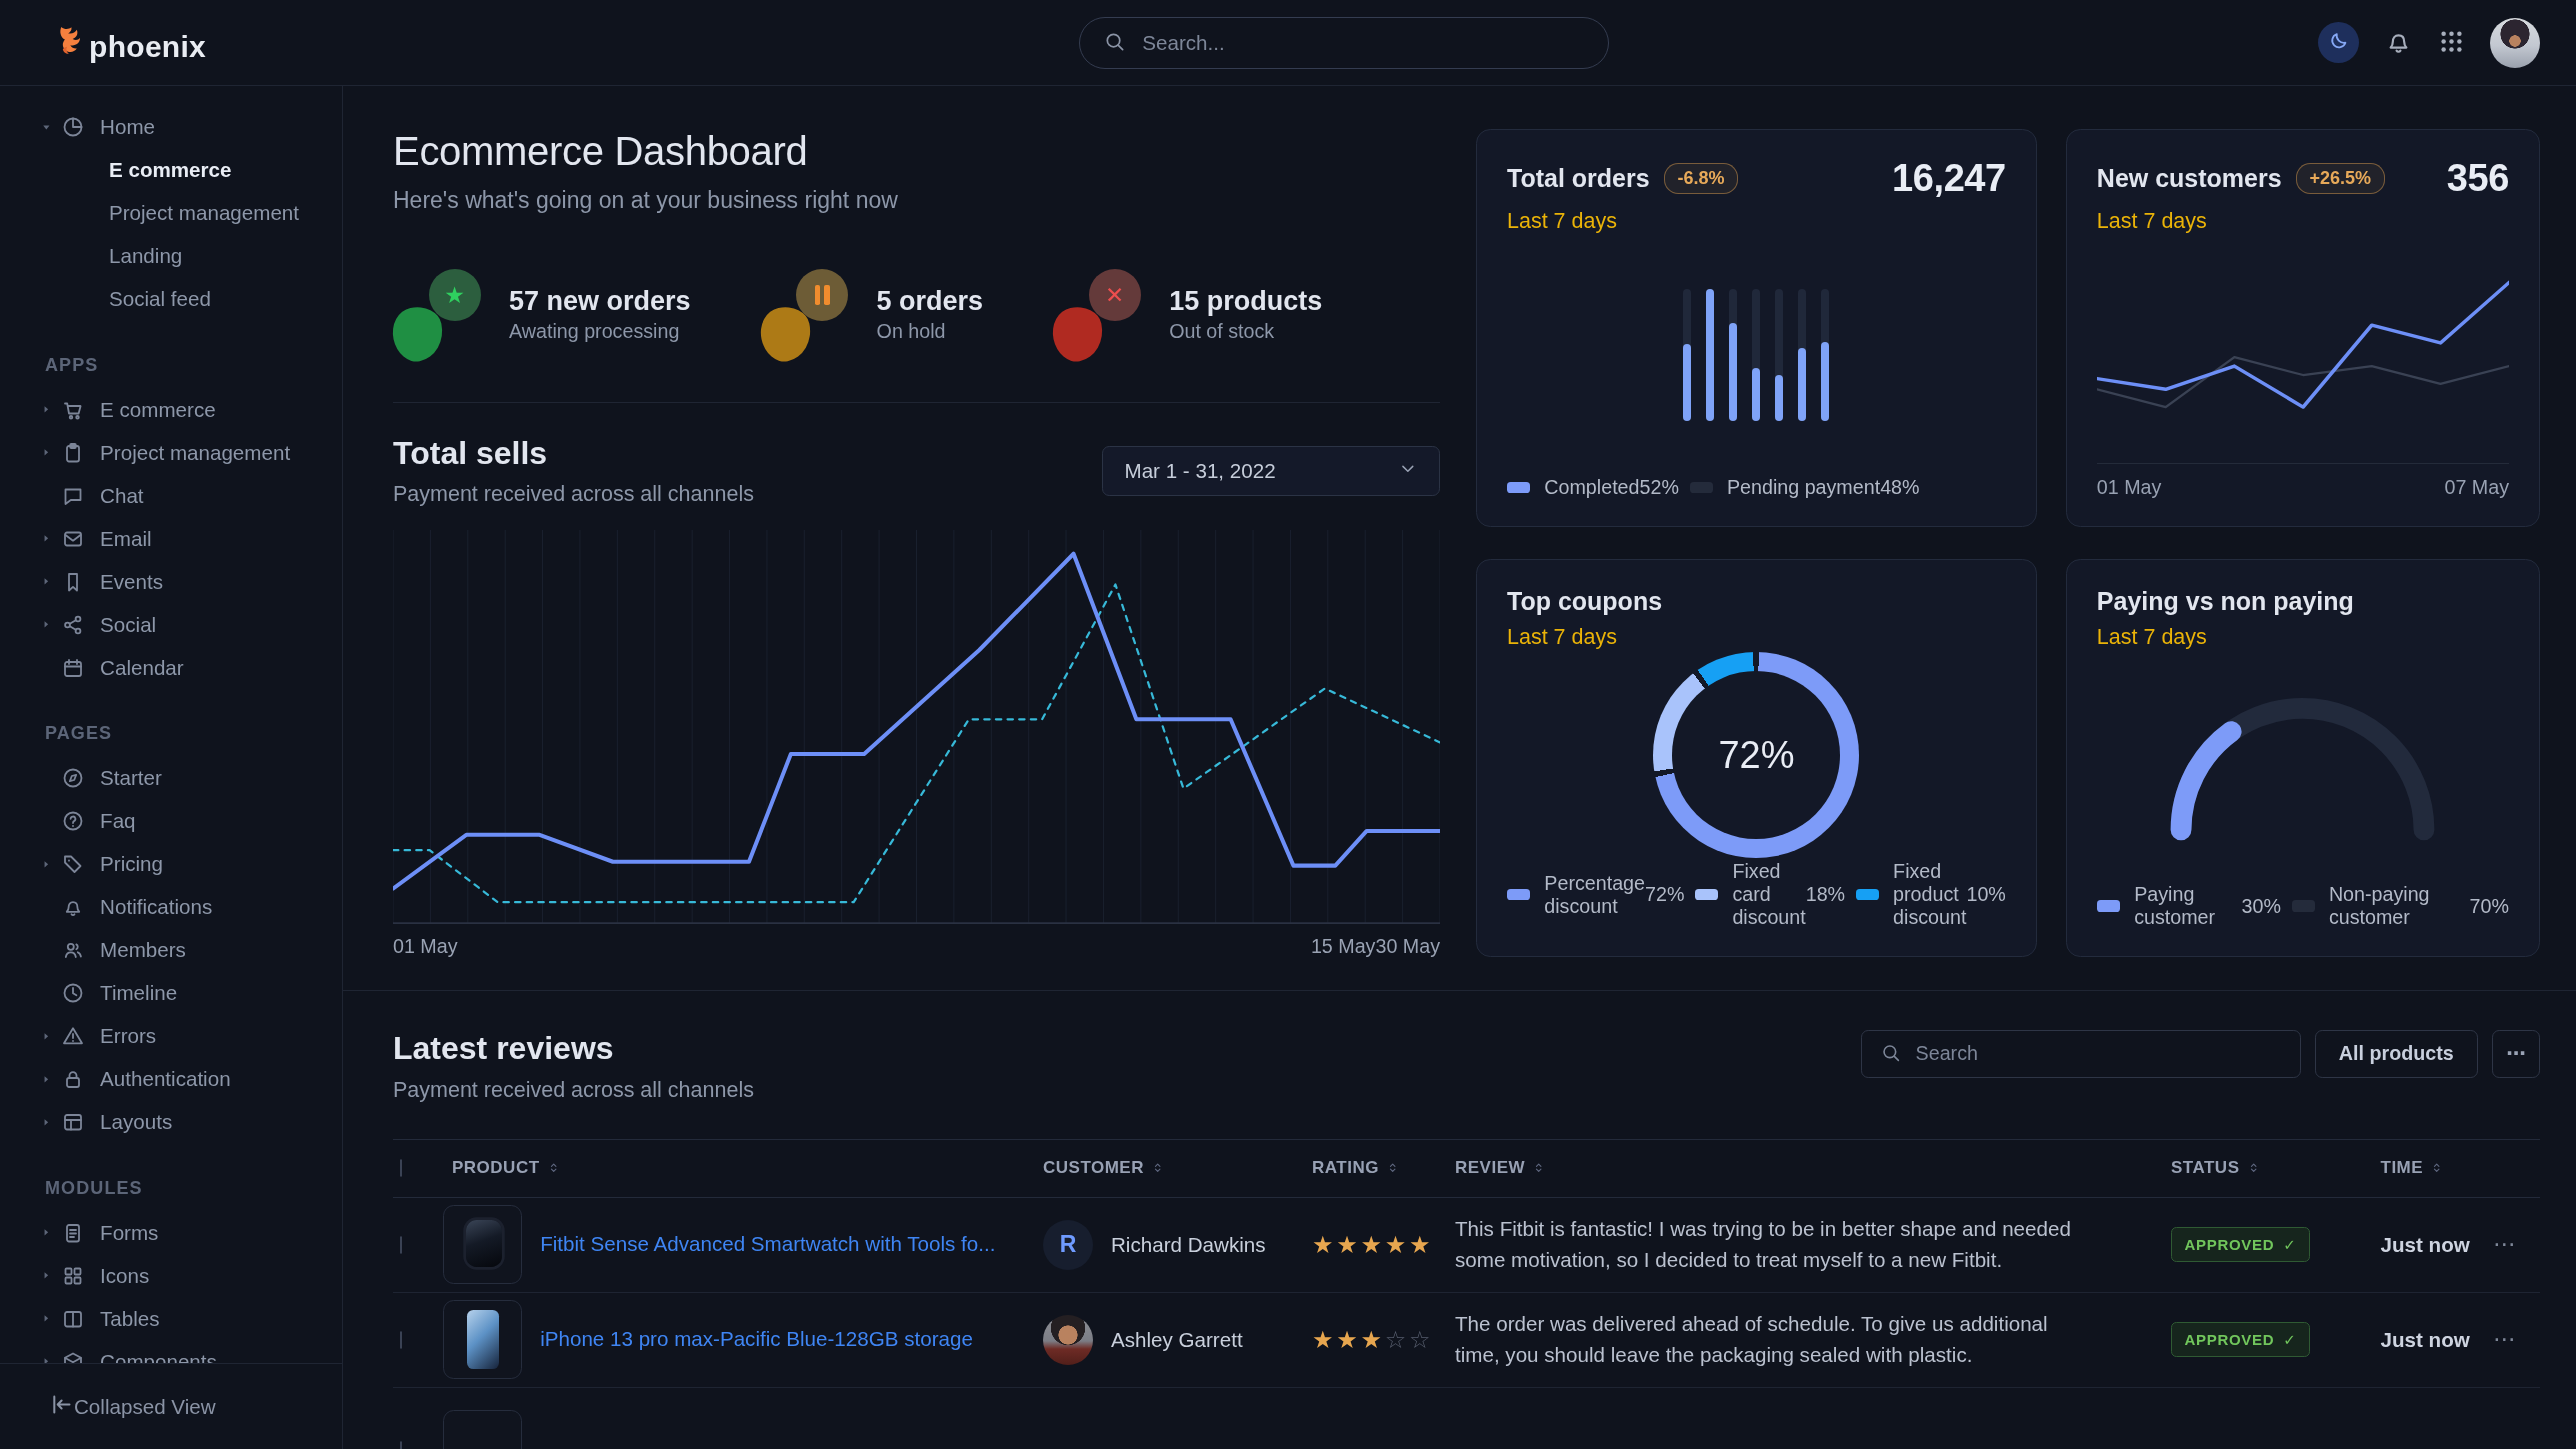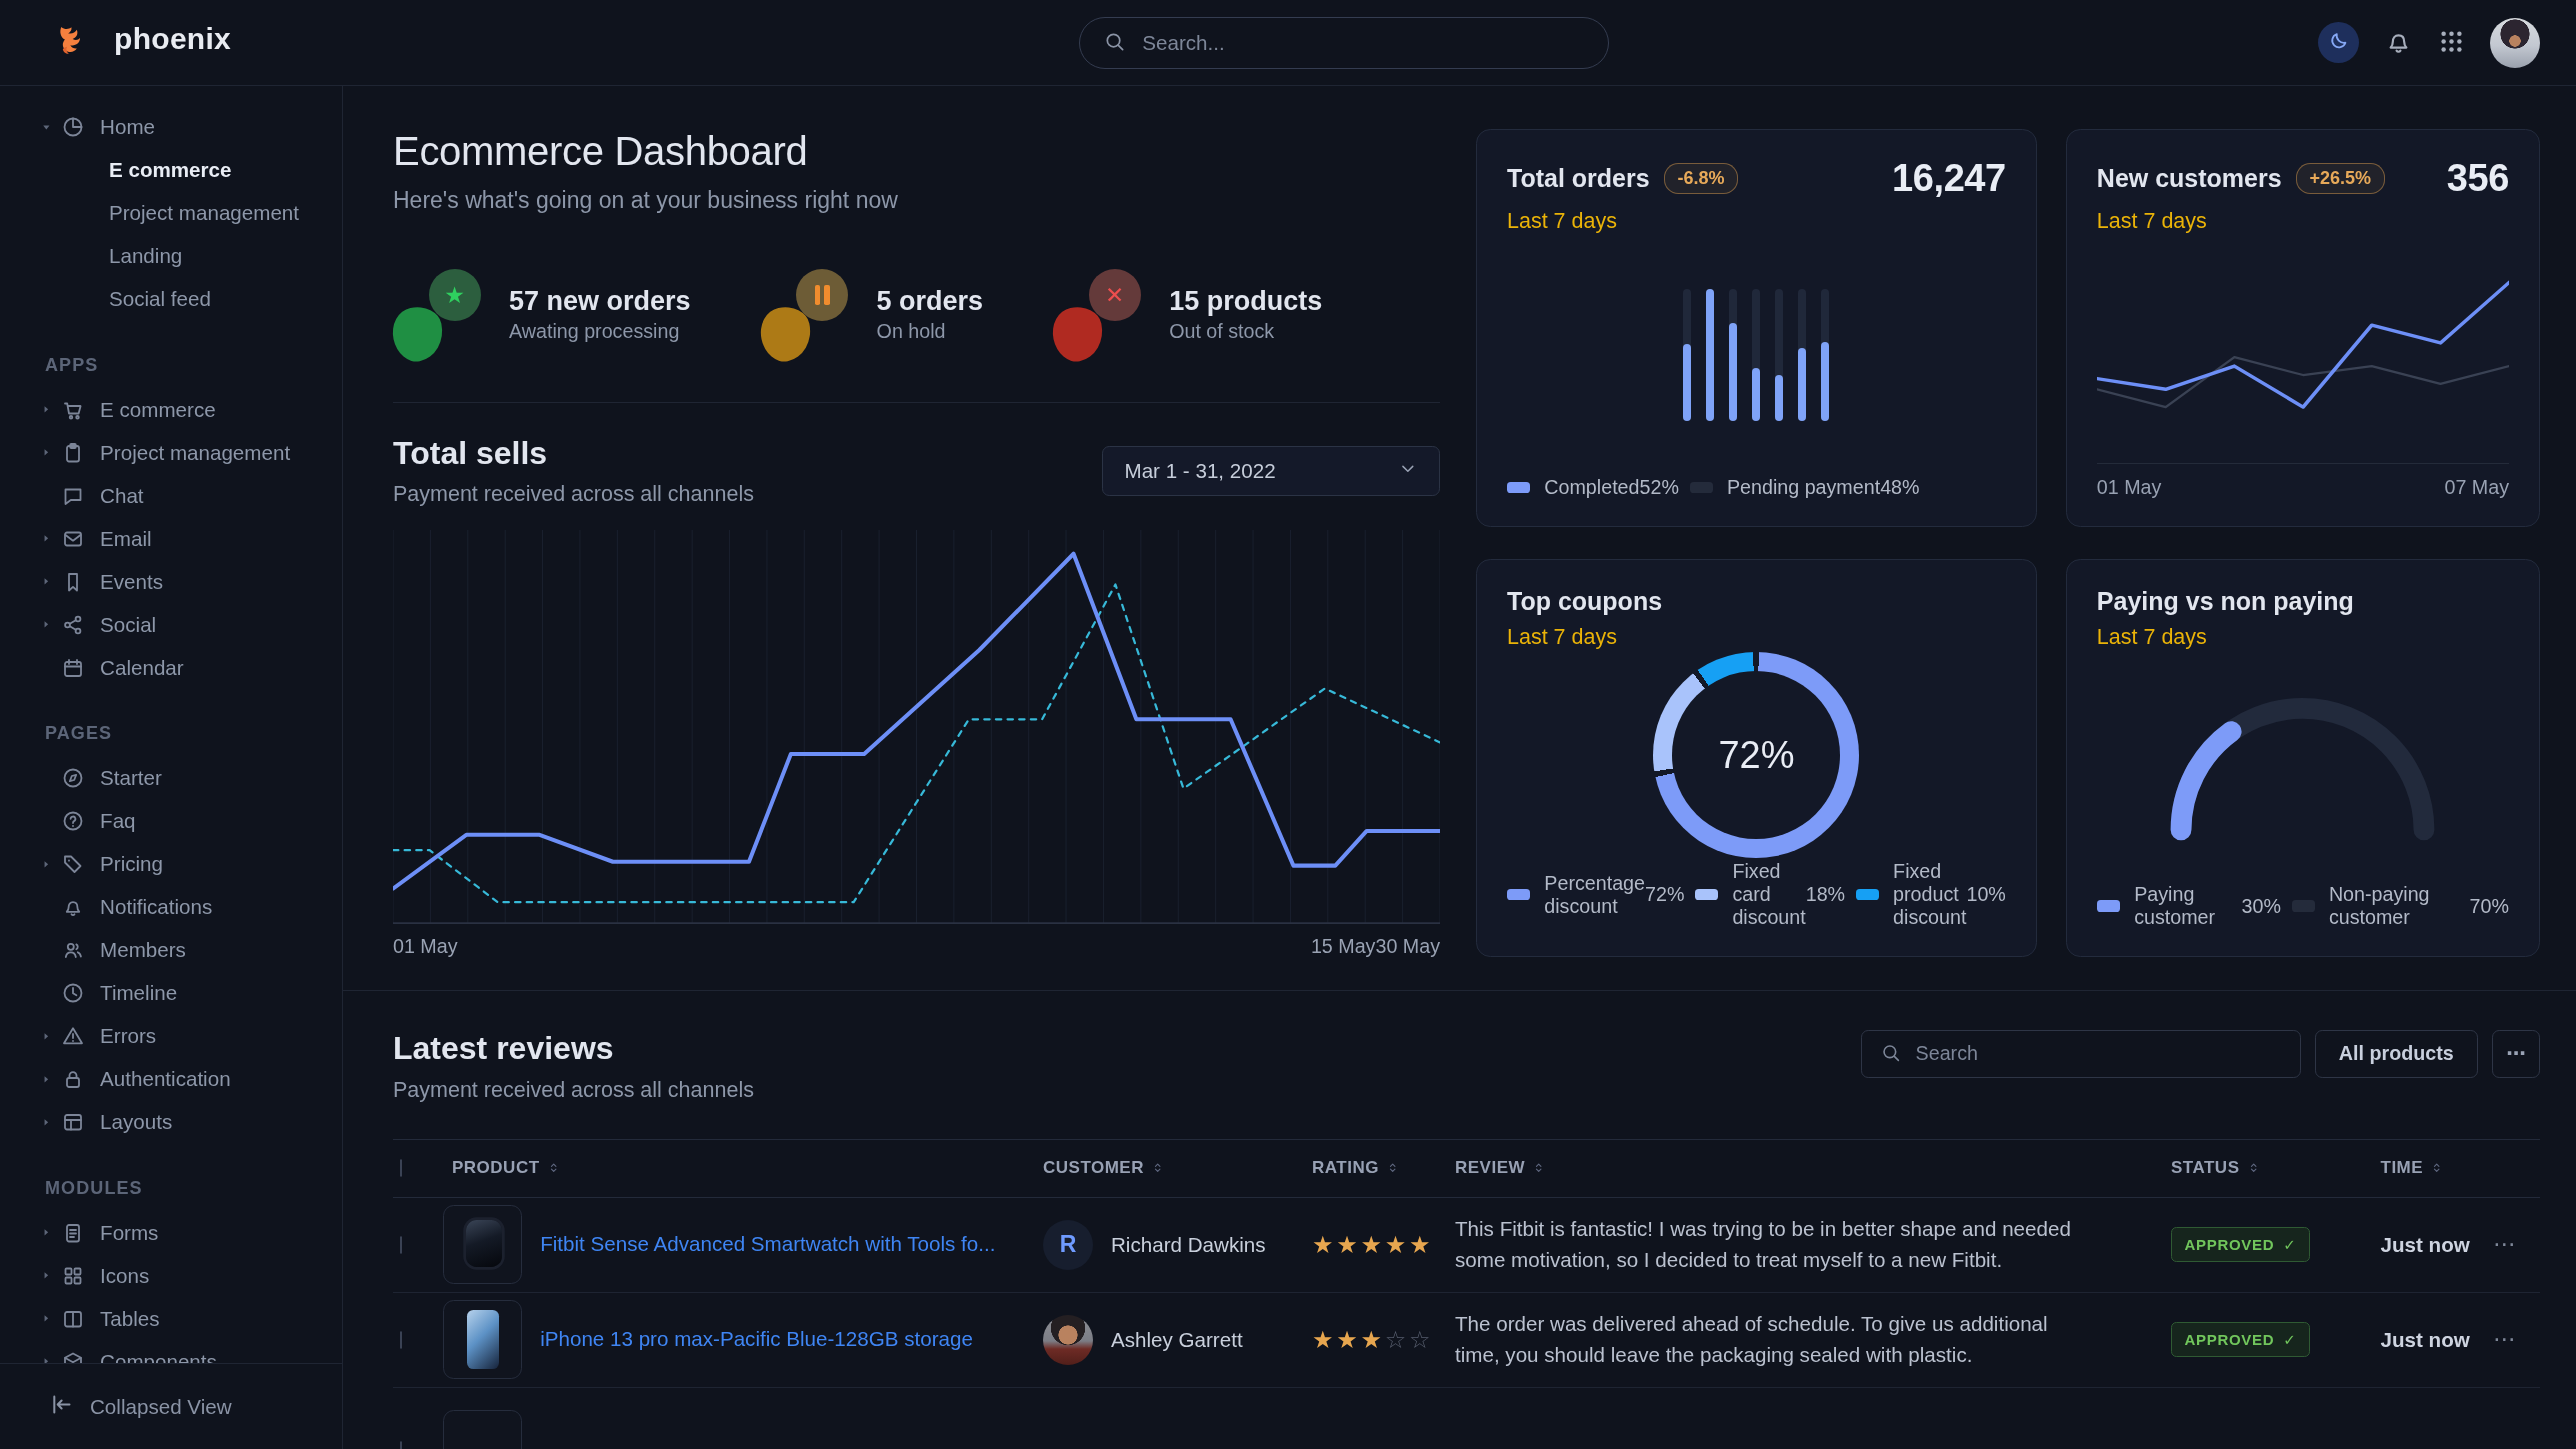--- a/index.html
+++ b/index.html
@@ -8,21 +8,21 @@
   --blue:#6d8ff7; --bar:#7fa3f8; --teal:#37b9d8; --track:#20283a;
   --orange:#e2a356; --link:#3f85f3; --green:#71c65c;
 }
 *{box-sizing:border-box}
 html,body{margin:0;padding:0;background:var(--bg)}
 .screen{width:2576px;height:1449px;overflow:hidden;position:relative;background:var(--bg);
   font-family:"Liberation Sans","DejaVu Sans",sans-serif;color:var(--t1);}
 
 
 .topnav{height:86px;display:flex;align-items:center;padding:0 36px 0 50px;border-bottom:0.9px solid var(--line);position:relative}
-.brand{display:flex;align-items:flex-start;gap:25px}
+.brand{display:flex;align-items:flex-end;gap:0}
 .brand-name{font-size:30px;font-weight:700;color:#e9ecf2;letter-spacing:0.3px}
 .nav-search{position:absolute;left:1079px;top:17px;width:530px;height:52px;border:0.9px solid #343c50;border-radius:26px;
   display:flex;align-items:center;gap:14.3px;padding:0 23px;color:#8a93a5}
 .nav-search input{background:transparent;border:0;outline:0;color:#aeb6c6;font-size:20.6px;width:100%;font-family:inherit}
 .nav-search input::placeholder{color:#7d8698}
 .nav-right{margin-left:auto;display:flex;align-items:center;gap:25px}
 .moon-btn{width:41px;height:41px;border-radius:50%;background:#1e2f5c;display:flex;align-items:center;justify-content:center;cursor:pointer}
 .icon-btn{display:flex;align-items:center;justify-content:center;cursor:pointer;color:#a7aebc}
 .nav-avatar{width:50px;height:50px;border-radius:50%;
   background:
@@ -37,21 +37,21 @@
 .sb-scroll{flex:1;overflow:hidden}
 .sb-item{height:43px;display:flex;align-items:center;color:#8d97a9;font-size:20.6px;cursor:pointer;position:relative;padding-left:41px}
 .sb-item .caret{width:19.7px;display:flex;align-items:center;color:#5d6679}
 .sb-item .sb-ic{width:34px;display:flex;align-items:center;color:#7c8598}
 .sb-item .sb-txt{margin-left:5.4px}
 .sb-sub{height:43px;display:flex;align-items:center;padding-left:109px;font-size:20.6px;color:#8d97a9;cursor:pointer}
 .sb-sub.active{color:#e9edf5;font-weight:700}
 .sb-label{margin:34px 0 12.5px 45px;font-size:18px;font-weight:700;letter-spacing:1.1px;color:#5c6578}
 .ci{width:10.7px;height:10.7px}
 .si{width:24px;height:24px;fill:none;stroke:currentColor;stroke-width:1.8;stroke-linecap:round;stroke-linejoin:round}
-.sb-footer{border-top:0.9px solid var(--line);height:86px;display:flex;align-items:center;gap:16px;padding-left:47px;color:#8a93a5;font-size:20.6px;cursor:pointer}
+.sb-footer{border-top:0.9px solid var(--line);height:86px;display:flex;align-items:center;padding-left:47px;color:#8a93a5;font-size:20.6px;cursor:pointer}
 
 
 main{flex:1;overflow:hidden}
 .main-top{display:flex;gap:36px;padding:43px 36px 0 50px}
 .left-col{width:1047px;flex-shrink:0}
 h1{margin:0;font-size:40px;font-weight:400;color:#e2e6ef;letter-spacing:-0.3px}
 .subtitle{margin-top:12.5px;font-size:23px;color:var(--t2)}
 .stats-row{display:flex;gap:70px;margin-top:54px;align-items:center}
 .stat{display:flex;align-items:center;gap:23px}
 .stat-ic{position:relative;width:93px;height:93px;flex-shrink:0}

